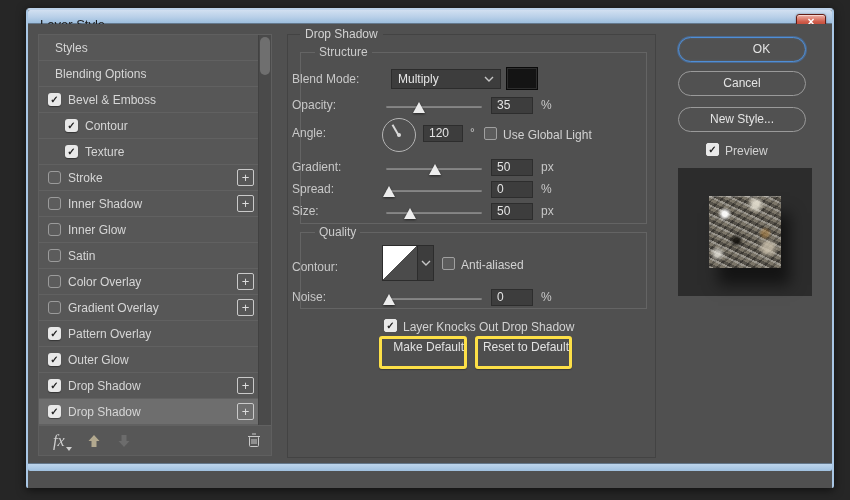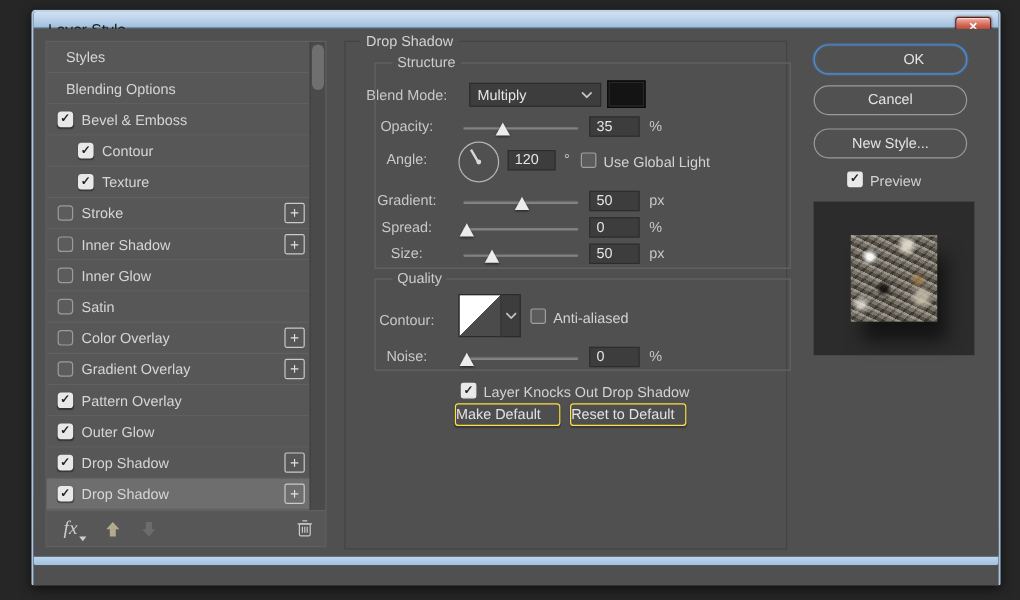--- a/index.html
+++ b/index.html
@@ -40,27 +40,27 @@
                 display:flex; align-items:center; padding-left:14px; gap:16px; background:#575757; }
   .fx-glyph { font-family:"Liberation Serif", serif; font-style:italic; font-size:16px; color:#cfcfcf; position:relative; padding-right:6px; }
   .fx-caret { position:absolute; right:-1px; bottom:-1px; width:0; height:0;
               border-left:3px solid transparent; border-right:3px solid transparent; border-top:4px solid #cfcfcf; }
   .tb-icon { display:flex; align-items:center; }
   .trash { margin-left:auto; margin-right:10px; }
 
   
   .main-area { position:absolute; left:259px; top:10px; width:369px; height:424px; border:1px solid #434343; }
   .panel-legend { position:absolute; left:12px; top:-8px; background:#505050; padding:0 5px; color:#d2d2d2; }
-  .fieldset { position:absolute; border:1px solid #646464;margin-left:12px; }
+  .fieldset { position:absolute; border:1px solid #646464; }
   .fieldset .legend { position:absolute; left:14px; top:-8px; background:#505050; padding:0 4px; color:#cccccc; }
   .fs-structure { left:12px; top:17px; width:347px; height:172px; }
   .fs-quality   { left:12px; top:197px; width:347px; height:77px;padding-left:40px; }
 
   .srow { position:absolute; left:0; width:100%; height:18px; }
-  .flabel { position:absolute; left:4px; top:1px; width:94px; text-align:center; color:#c8c8c8; }
+  .flabel { position:absolute; left:4px; top:1px; width:94px; text-align:left; color:#c8c8c8; }
   .track { position:absolute; left:98px; top:8px; width:96px; height:3px; background:#868686;
            box-shadow:inset 0 1px 1px rgba(0,0,0,.45); border-radius:1px; }
   .thumb { position:absolute; top:-3px; margin-left:-6px; width:0; height:0;
            border-left:6px solid transparent; border-right:6px solid transparent; border-bottom:11px solid #ececec;
            filter:drop-shadow(0 1px 1px rgba(0,0,0,.55)); }
   .vfield { position:absolute; left:203px; top:0; width:42px; height:17px; background:#3d3d3d;
             border:1px solid #2d2d2d; color:#e4e4e4; line-height:15px; padding-left:5px; }
   .unit { position:absolute; left:253px; top:1px; color:#c8c8c8; }
 
   .dd { position:absolute; left:103px; top:0; width:110px; height:20px; background:#3d3d3d; border:1px solid #2c2c2c;
@@ -76,22 +76,22 @@
   .form-cb { position:absolute; width:13px; height:13px; border-radius:2px; background:#5c5c5c; border:1px solid #a0a0a0;
              font-size:10px; font-weight:bold; text-align:center; line-height:12px; }
   .form-cb.on { background:#e9e9e9; border-color:#e9e9e9; color:#222; }
   .cb-label { position:absolute; color:#d2d2d2; }
 
   .contour-thumb { position:absolute; left:94px; top:210px; width:36px; height:36px; border:1px solid #2c2c2c;
                    background:linear-gradient(to bottom right, #ffffff 49.5%, #4b4b4b 50%); }
   .contour-dd { position:absolute; left:130px; top:210px; width:16px; height:36px; background:#3d3d3d;
                 border:1px solid #2c2c2c; border-left:none; display:flex; align-items:center; justify-content:center; }
 
-  .def-btn { position:absolute; top:301px; height:19px; background:#4e4e4e; border:1px solid #fde047; border-radius:3px;
-             color:#e2e2e2; text-align:left; line-height:17px; box-shadow:0 1px 1px rgba(0,0,0,.3); }
+  .def-btn { position:absolute; top:301px; height:33px; background:#4e4e4e; border:3px solid #fde047; border-radius:3px;
+             color:#e2e2e2; text-align:right; line-height:17px; box-shadow:0 1px 1px rgba(0,0,0,.3); }
 
   
   .pill { position:absolute; left:650px; width:128px; height:25px; border:1px solid #9a9a9a; border-radius:13px;
           background:#515151; color:#e4e4e4; text-align:center; line-height:23px; }
   .pill.ok { border-color:#4f8ed6; box-shadow:0 0 0 1px rgba(70,125,195,.55), inset 0 0 2px rgba(110,160,220,.35);padding-left:39px; }
   .preview-box { position:absolute; left:650px; top:144px; width:134px; height:128px; background:#2c2c2c; }
   .texture { position:absolute; left:31px; top:28px; width:72px; height:72px; background-color:#7a7468;
              background-image:
                radial-gradient(circle at 22% 25%, rgba(255,255,255,.95) 0 3%, transparent 9%),
                radial-gradient(circle at 65% 12%, rgba(235,230,215,.85) 0 4%, transparent 11%),

